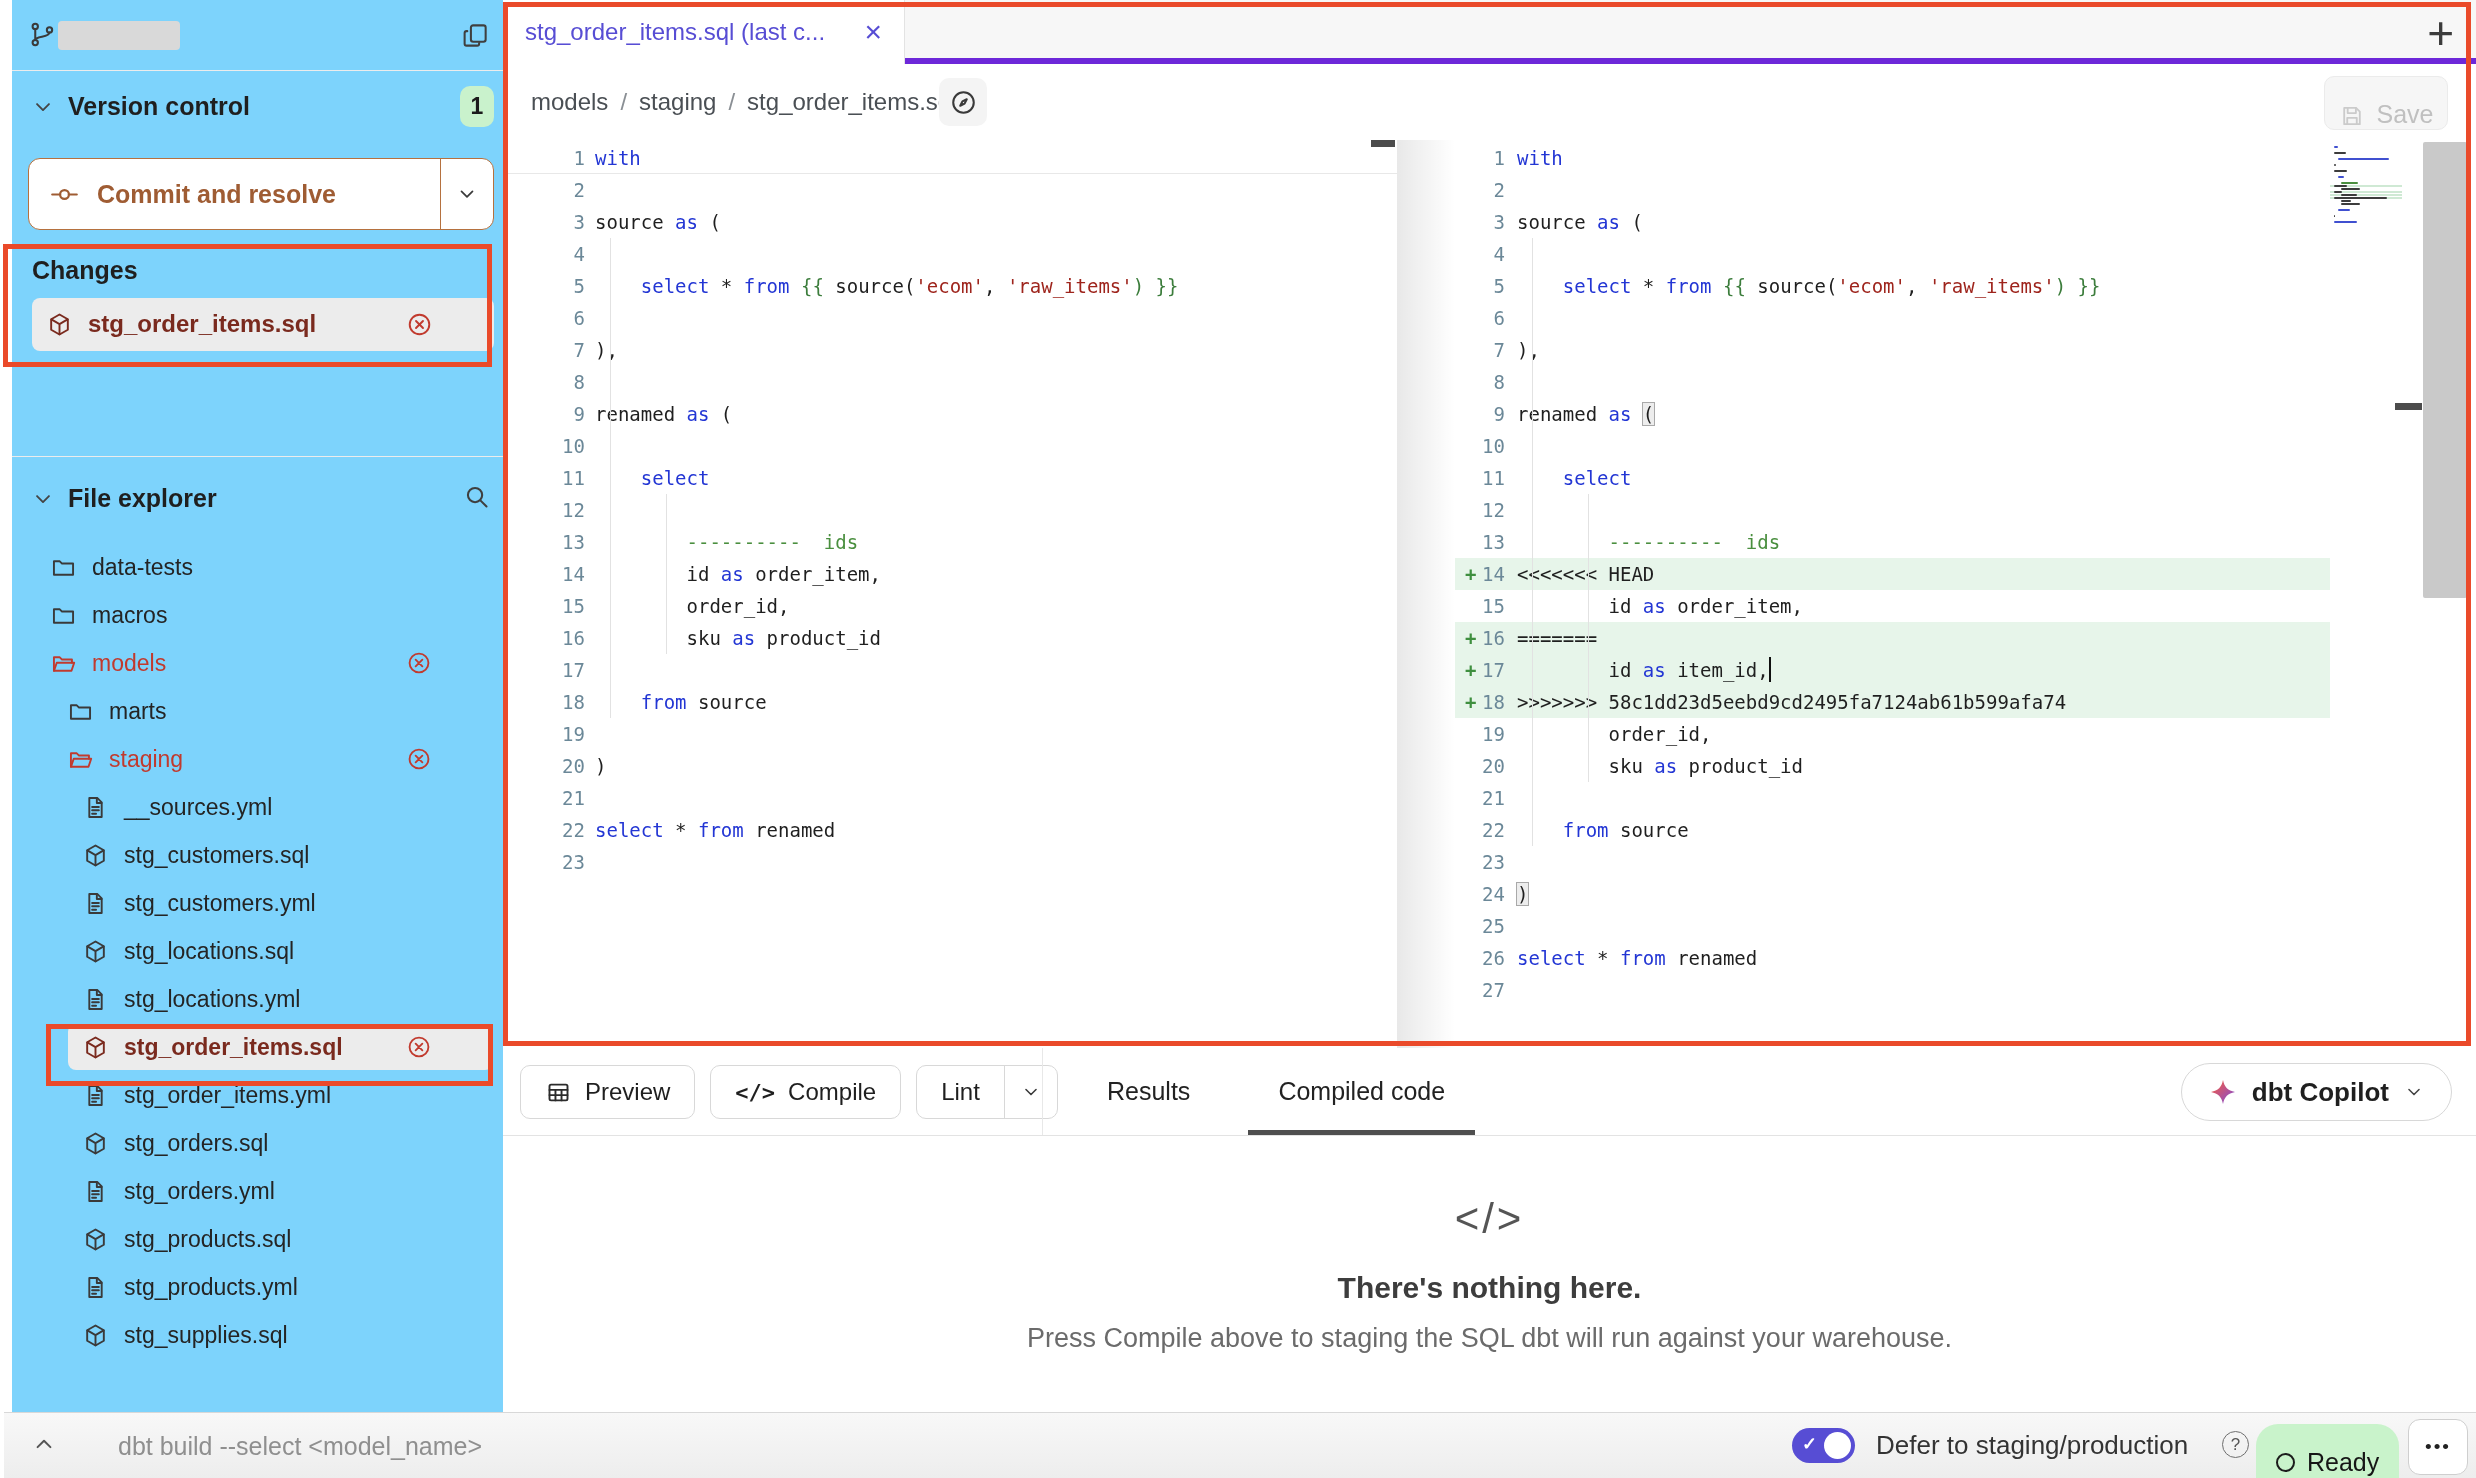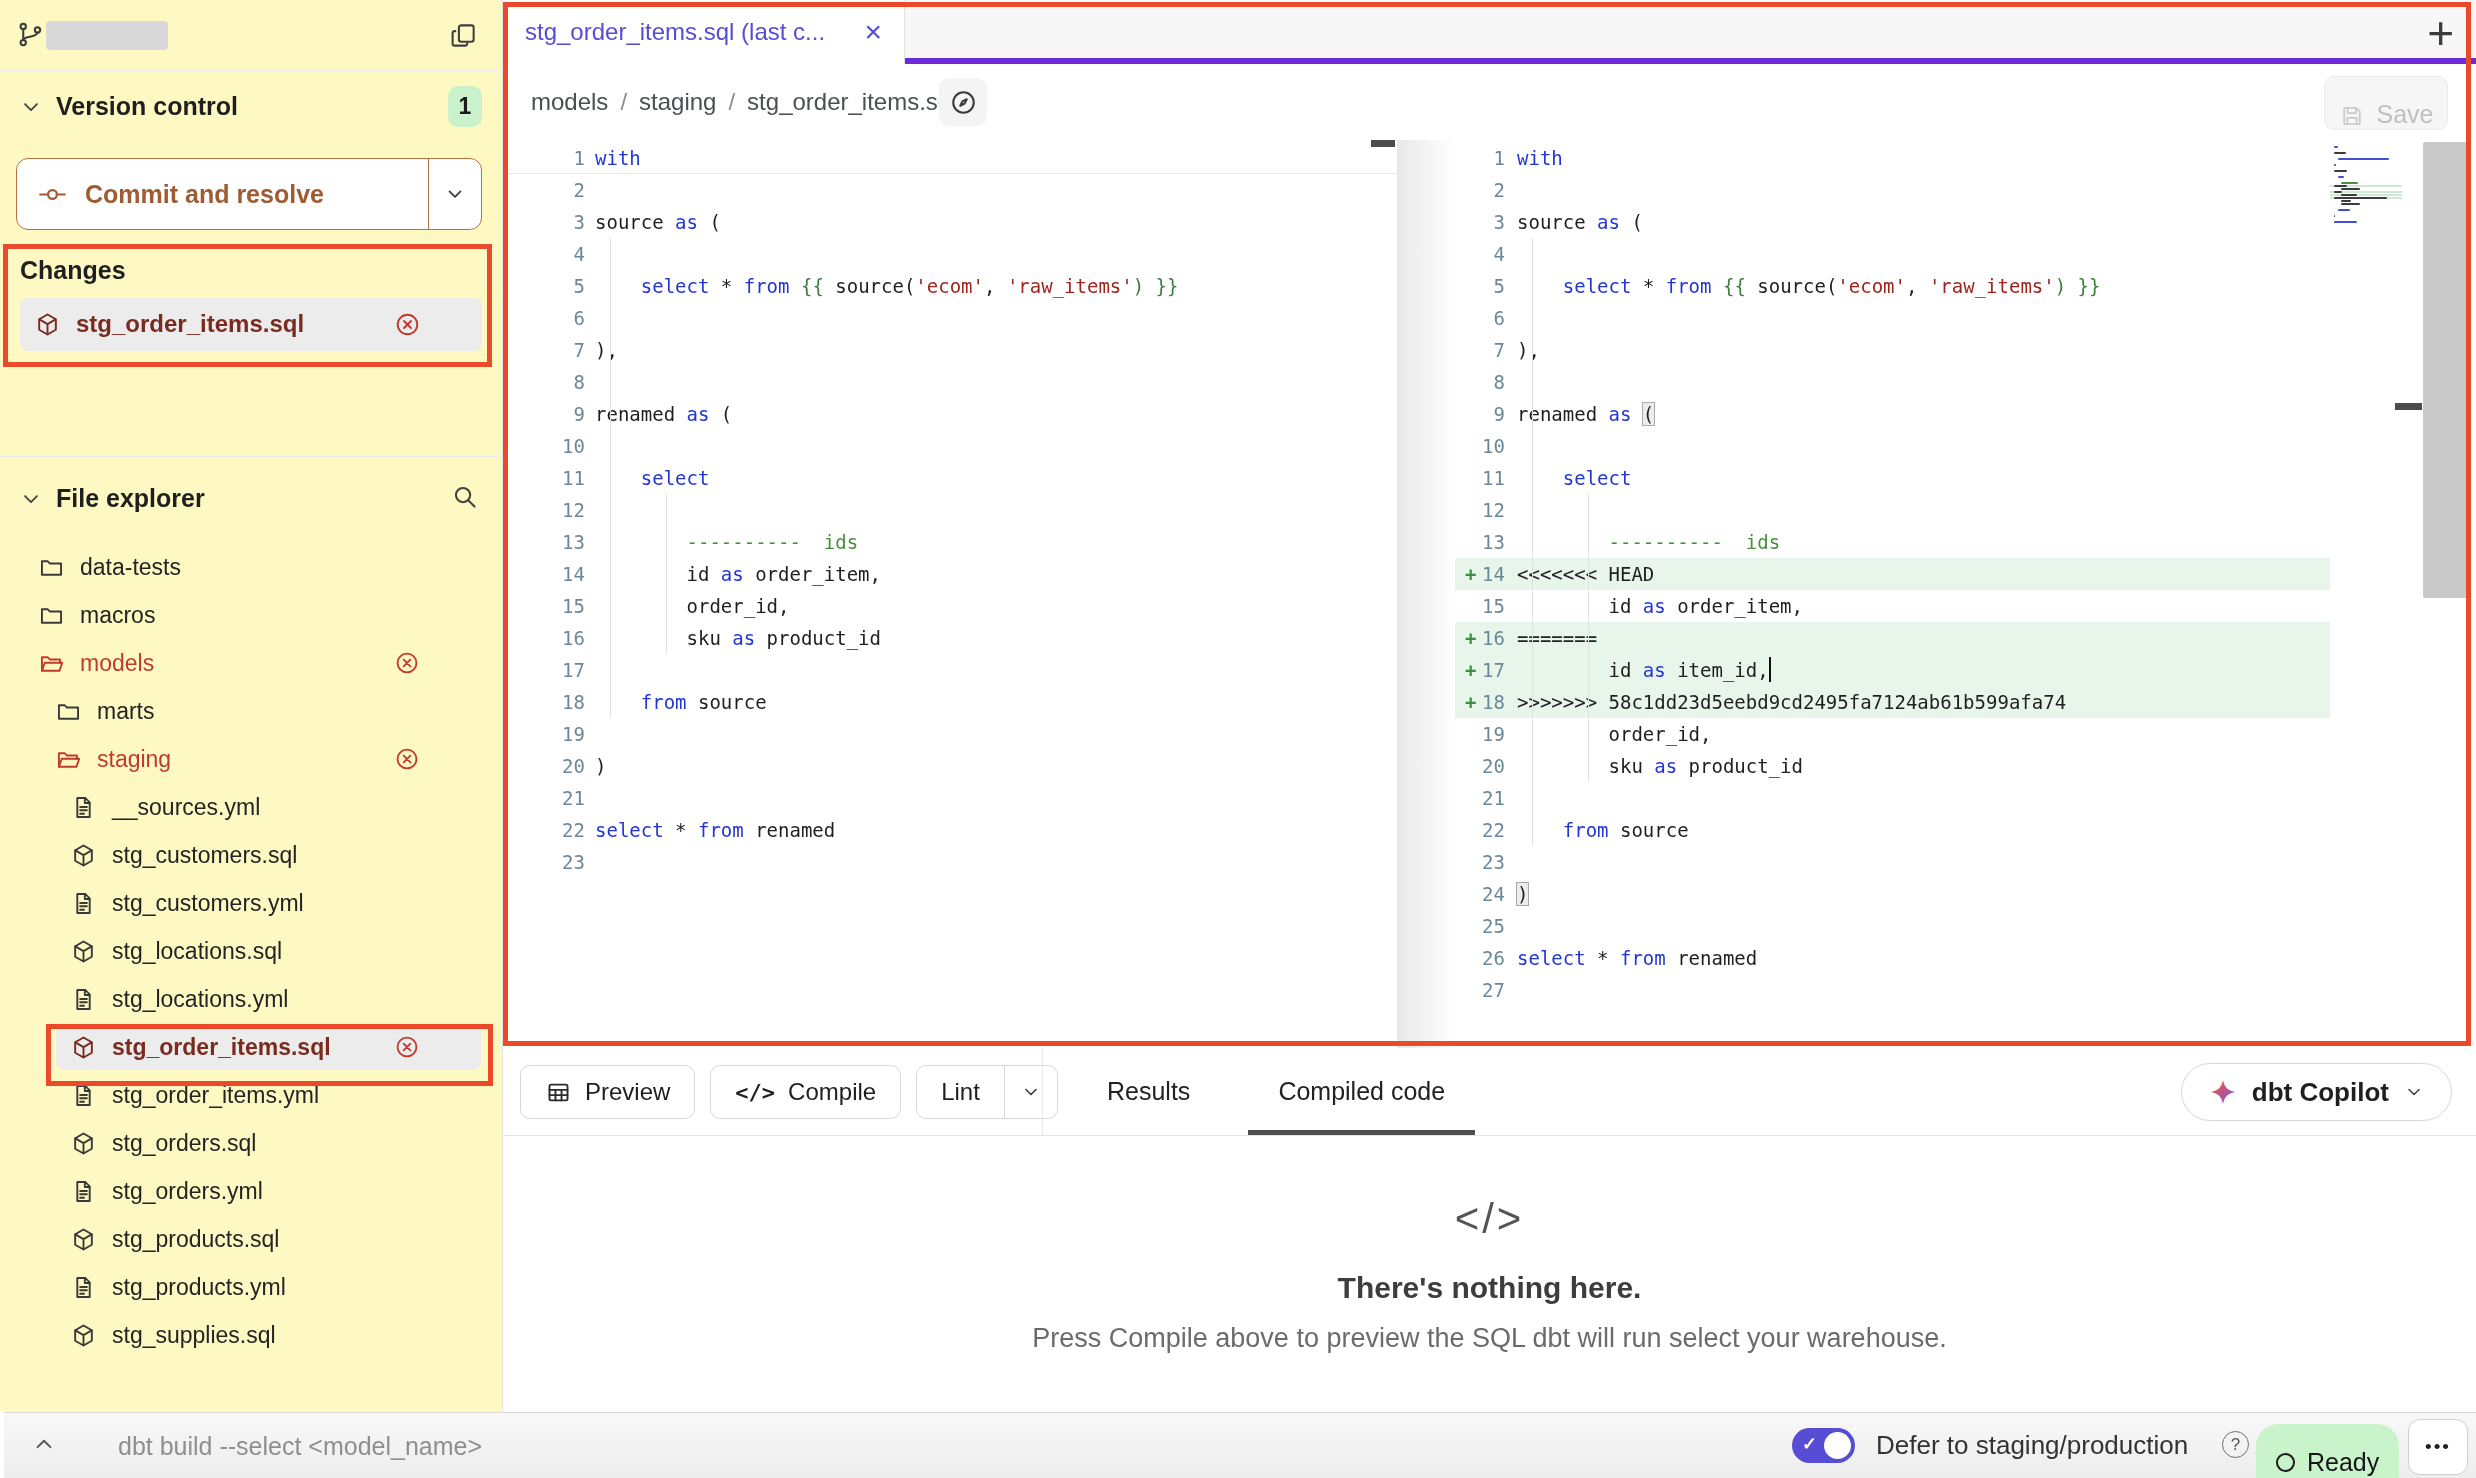--- a/index.html
+++ b/index.html
@@ -3,21 +3,21 @@
 <meta charset="utf-8">
 <style>
   html,body{margin:0;padding:0}
   body{width:2476px;height:1478px;position:relative;overflow:hidden;background:#fff;
        font-family:"Liberation Sans",sans-serif;color:#1f1f1f}
   .ic{display:inline-block;color:#3a3a3a}
   .ic svg{width:100%;height:100%;fill:none;stroke:currentColor;stroke-width:1.7;
           stroke-linecap:round;stroke-linejoin:round;display:block}
 
   
-  #sidebar{position:absolute;left:0;top:0;width:503px;height:1412px;background:#fef9c3;
+  #sidebar{position:absolute;left:12px;top:0;width:503px;height:1412px;background:#7dd3fc;
            border-right:1px solid #e3e3e3;box-sizing:border-box}
   .sb-top{position:absolute;left:0;top:0;width:100%;height:70px;border-bottom:1px solid #ececec}
   .branch-ic{position:absolute;left:16px;top:20px;width:29px;height:29px}
   .redact{position:absolute;left:46px;top:21px;width:122px;height:29px;background:#d9d9d9;border-radius:4px}
   .copy-ic{position:absolute;left:449px;top:21px;width:29px;height:29px;color:#3f3f3f}
 
   .vc-chev{position:absolute;left:18px;top:94px;width:26px;height:26px;color:#444}
   .vc-title{position:absolute;left:56px;top:92px;font-size:25px;font-weight:700}
   .vc-badge{position:absolute;left:448px;top:86px;width:34px;height:41px;background:#c9f2cc;
             border-radius:10px;text-align:center;line-height:41px;font-size:23px;font-weight:600;color:#1b1b1b}
@@ -798,21 +798,21 @@
         <svg viewBox="0 0 24 24">
           <path d="M6.5 9.3l5.5 5.5 5.5-5.5"></path>
         </svg>
       </span>
   </div>
 </div>
 
 <div id="results">
   <div class="empty-icon">&lt;/&gt;</div>
   <div class="empty-title">There's nothing here.</div>
-  <div class="empty-sub">Press Compile above to preview the SQL dbt will run select your warehouse.</div>
+  <div class="empty-sub">Press Compile above to staging the SQL dbt will run against your warehouse.</div>
 </div>
 
 <div id="statusbar">
   <span class="ic sb-caret">
       <svg viewBox="0 0 24 24">
         <path d="M6.5 14.7l5.5-5.5 5.5 5.5"></path>
       </svg>
     </span>
   <input class="cmd-input" placeholder="dbt build --select &lt;model_name&gt;" style="">
   <div class="toggle">

